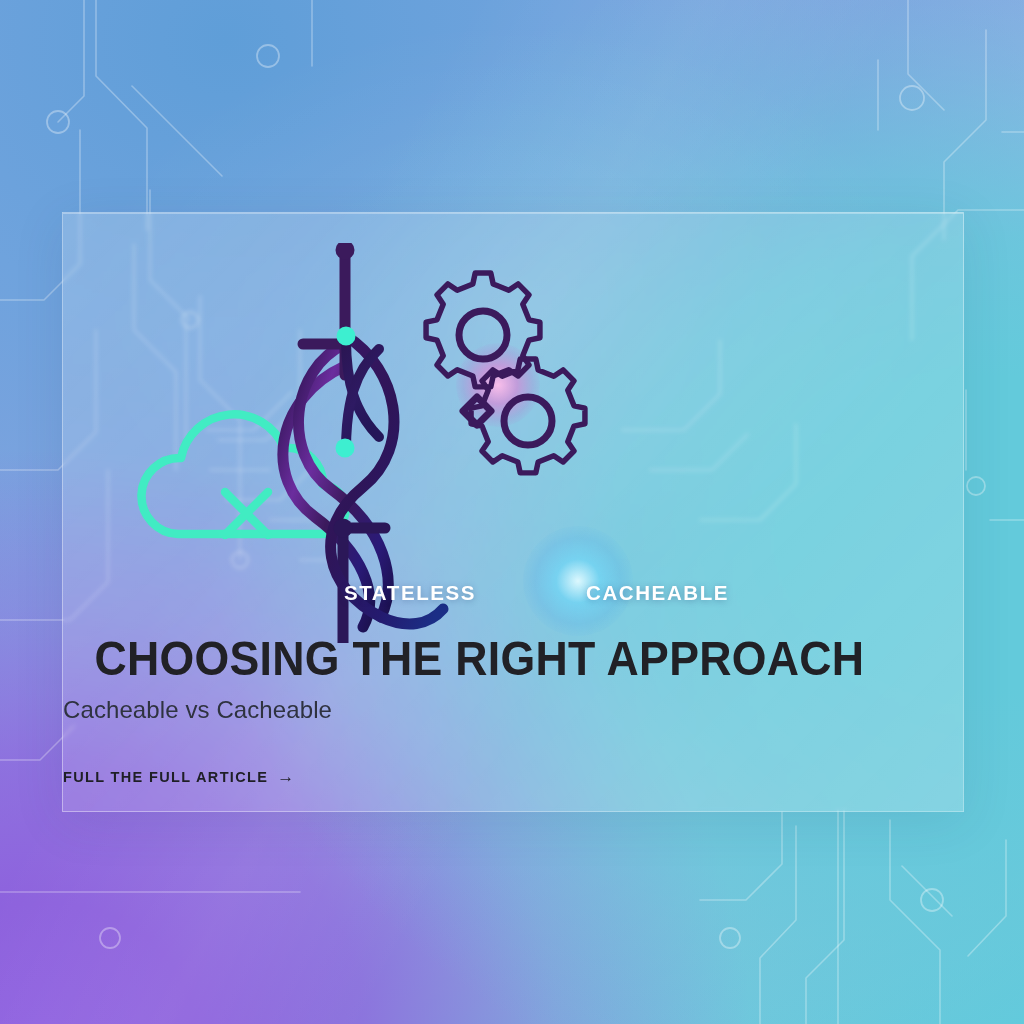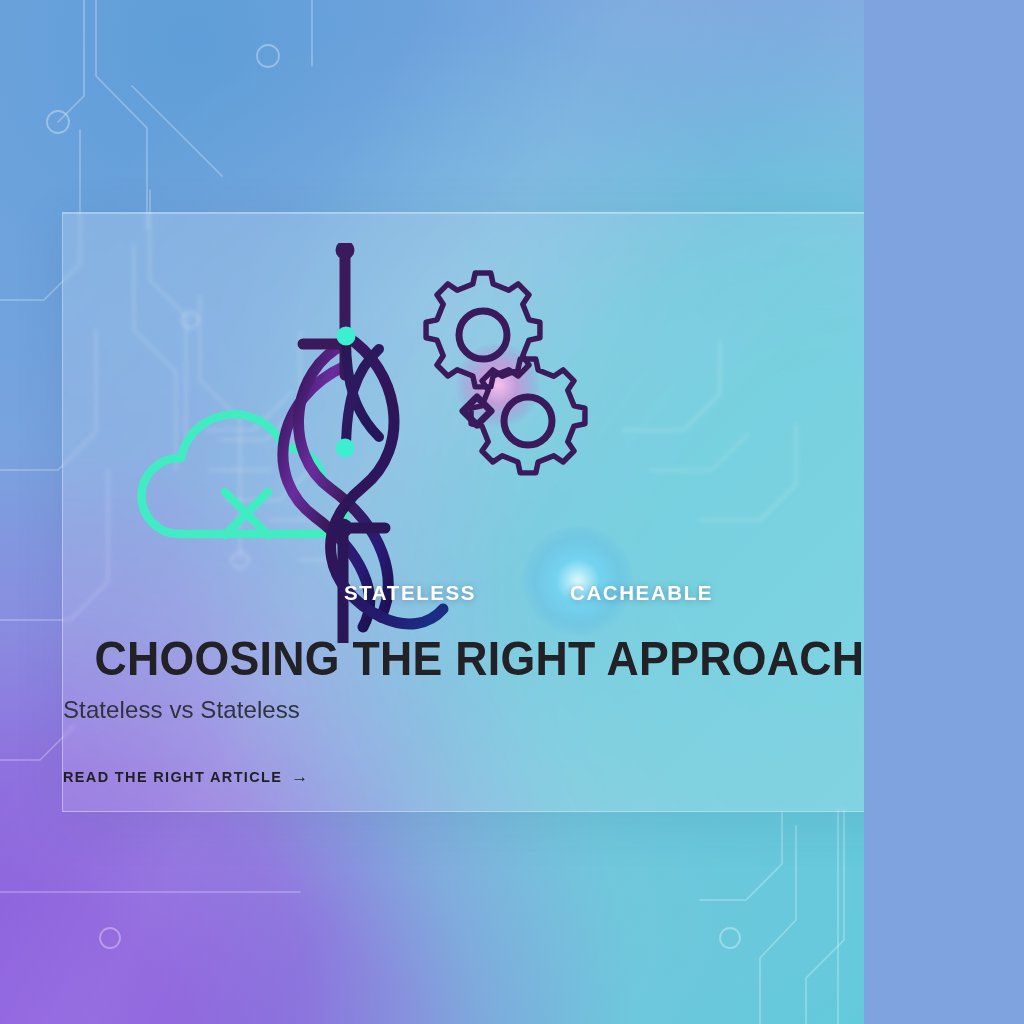--- a/index.html
+++ b/index.html
@@ -1,21 +1,21 @@
 <!DOCTYPE html>
 <html><head>
 <meta charset="utf-8">
 <style>
   html,body{margin:0;padding:0;}
   body{
     width:1024px;height:1024px;overflow:hidden;
     font-family:"Liberation Sans",sans-serif;
     background:#7fa3de;
   }
-  .stage{position:relative;width:864px;height:1024px;overflow:hidden;}
+  .stage{position:relative;width:1024px;height:1024px;overflow:hidden;}
 
   
   .bg-base{
     position:absolute;inset:0;
     background:
       radial-gradient(120% 95% at 96% 52%, #63cadb 0%, #63cadb 16%, rgba(99,202,219,0.82) 30%, rgba(99,202,219,0.30) 48%, rgba(99,202,219,0) 63%),
       radial-gradient(105% 85% at 4% 100%, #9063e0 0%, #8d62dd 14%, rgba(141,98,221,0.80) 30%, rgba(141,98,221,0.32) 48%, rgba(141,98,221,0) 66%),
       radial-gradient(125% 110% at 22% 4%, #5f9ed8 0%, #6fa3dd 26%, rgba(120,160,220,0.55) 48%, rgba(120,160,220,0) 72%),
       linear-gradient(145deg, #6fa0db 0%, #8aa6e4 34%, #9ab5e6 52%, #86c2dd 74%, #62cadc 100%);
   }
@@ -53,21 +53,21 @@
   }
 
   
   .lbl{
     position:absolute;top:338px;
     color:#ffffff;font-weight:bold;font-size:20.5px;letter-spacing:1.6px;
     text-shadow:0 1px 6px rgba(30,50,100,0.35);
     white-space:nowrap;
   }
   .lbl-left{left:281px;}
-  .lbl-right{left:507px;}
+  .lbl-right{left:523px;}
 
   
   .textblock{position:absolute;left:0;top:418px;width:900px;text-align:left;}
   .headline{
     font-family:"Liberation Sans Narrow","Liberation Sans",sans-serif;
     font-weight:bold;font-size:48px;letter-spacing:0.3px;
     color:#212126;margin:0;
     transform:scaleX(0.93);
   }
   .subhead{
@@ -251,22 +251,22 @@
             </g>
           </g>
         </svg>
 
         <div class="lbl lbl-left">STATELESS</div>
         <div class="lbl lbl-right">CACHEABLE</div>
       </div>
 
       <div class="textblock">
         <h1 class="headline">CHOOSING THE RIGHT APPROACH</h1>
-        <p class="subhead">Stateless vs Stateless</p>
+        <p class="subhead">Cacheable vs Cacheable</p>
         <div class="cta">
-          <span>READ THE RIGHT ARTICLE</span>
+          <span>FULL THE FULL ARTICLE</span>
           <span class="arrow">→</span>
         </div>
       </div>
 
     </div>
   </div>
 </div>
 
 </body></html>

